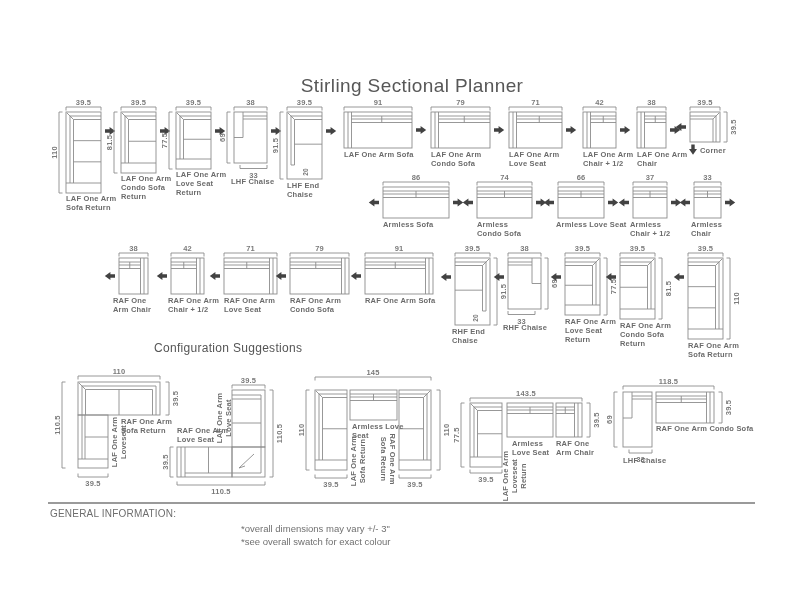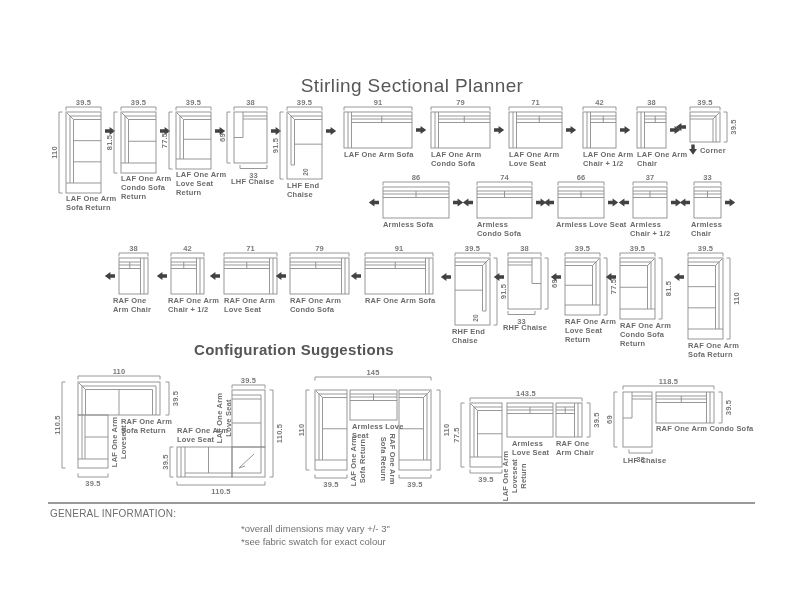--- a/index.html
+++ b/index.html
@@ -1,21 +1,21 @@
 <!DOCTYPE html>
 <html><head>
 <meta charset="utf-8">
 <style>
   html,body{margin:0;padding:0;background:#fff;}
   .page{position:relative;width:800px;height:615px;background:#ffffff;overflow:hidden;
         font-family:"Liberation Sans",sans-serif;}
   .title{position:absolute;top:63px;left:0;width:100%;text-align:center;
          font-size:19px;font-weight:400;color:#575757;letter-spacing:.4px;margin:12px;}
-  .config-title{position:absolute;left:154px;top:341px;font-size:15px;font-weight:bold;
-         color:#555;letter-spacing:.3px;margin-left:40px;}
+  .config-title{position:absolute;left:154px;top:341px;font-size:12px;font-weight:normal;
+         color:#555;letter-spacing:.3px;}
   #diagram{position:absolute;left:0;top:0;}
   .rule{position:absolute;left:48px;top:502px;width:707px;height:1.5px;background:#9a9a9a;}
   .gi-heading{position:absolute;left:50px;top:508px;font-size:10px;font-weight:normal;
          color:#6e6e6e;letter-spacing:.2px;}
   .gi-col{position:absolute;top:523px;font-size:9.5px;color:#707070;line-height:12.5px;}
   .gi-left{left:50px;}
   .gi-right{left:241px;}
   .cont{padding-left:5px;}
 </style>
 </head>
@@ -662,15 +662,15 @@
         <text fill="#7a7a7a" font-size="7.5" font-weight="bold" text-anchor="middle" letter-spacing="0.2" font-family="&quot;Liberation Sans&quot;,sans-serif"><tspan x="640.5" y="462">33</tspan></text>
         <text fill="#6b6b6b" font-size="7.5" font-weight="bold" text-anchor="start" letter-spacing="0.2" font-family="&quot;Liberation Sans&quot;,sans-serif"><tspan x="656" y="431">RAF One Arm Condo Sofa</tspan></text>
         <text fill="#6b6b6b" font-size="7.5" font-weight="bold" text-anchor="start" letter-spacing="0.2" font-family="&quot;Liberation Sans&quot;,sans-serif"><tspan x="623" y="463">LHF Chaise</tspan></text>
       </g>
     </svg>
   <div class="config-title">Configuration Suggestions</div>
   <div class="rule"></div>
   <div class="gi-heading">GENERAL INFORMATION:</div>
   <div class="gi-col gi-right">
     <div>*overall dimensions may vary +/- 3"</div>
-    <div>*see fabric swatch for exact colour</div>
+    <div>*see overall swatch for exact colour</div>
   </div>
 </div>
 
 </body></html>

